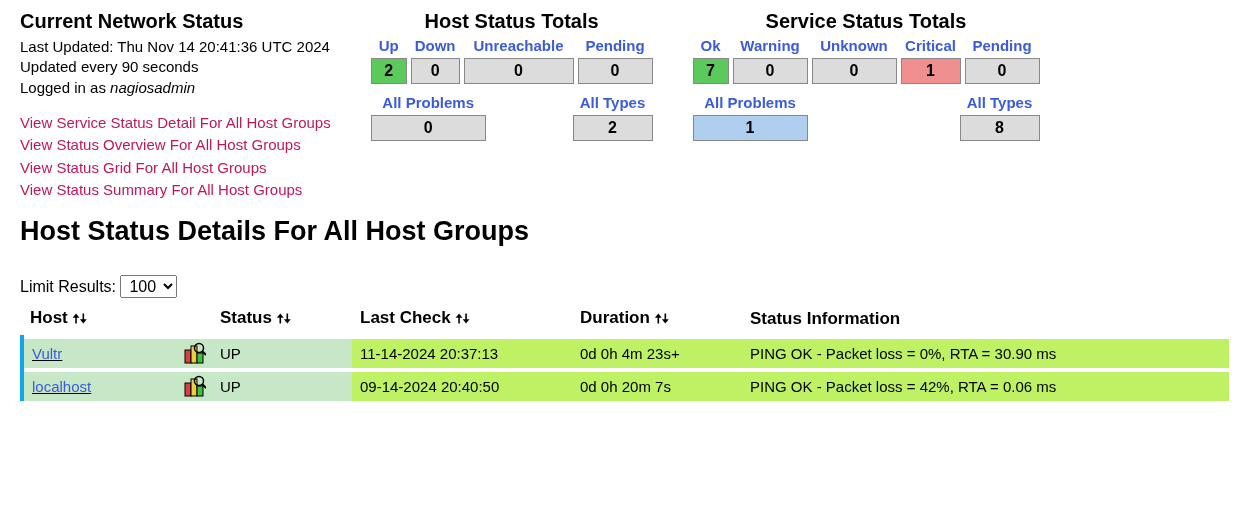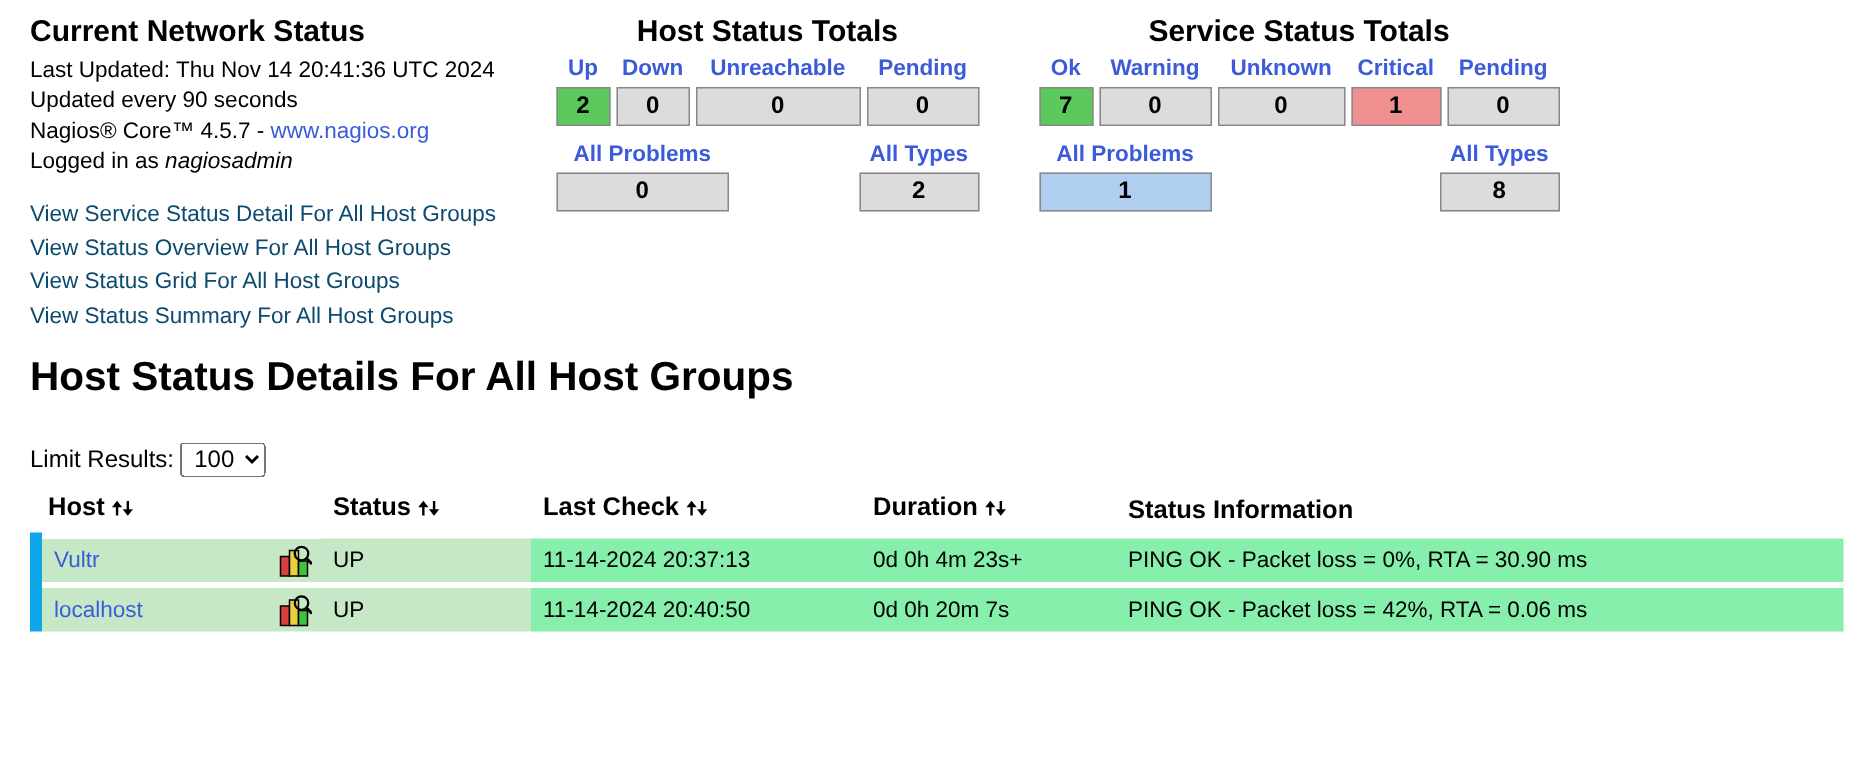--- a/index.html
+++ b/index.html
@@ -34,21 +34,21 @@
     }
     .status-block .italic {
       font-style: italic;
     }
     .link-list {
       margin-top: 14px;
       font-size: 15px;
     }
     .link-list a {
       display: block;
-      color: #0c4a6e;
+      color: #be185d;
       text-decoration: none;
       line-height: 1.5;
     }
     .totals-block {
       text-align: center;
     }
     .totals-block h2 {
       font-size: 20px;
       font-weight: bold;
       margin: 0 0 2px 0;
@@ -111,28 +111,29 @@
       border-bottom: 1px solid #666;
       padding: 4px 8px;
     }
     table.status-table th .sort-icons {
       font-size: 13px;
       cursor: pointer;
     }
     table.status-table td {
       padding: 6px 8px;
       font-size: 15px;
-      background: #86efac;
+      background: #bef264;
       border-top: 4px solid #fff;
     }
     table.status-table td.host-cell {
       background: #c6e8c6;
-      border-left: 8px solid #0ea5e9;
+      border-left: 4px solid #0ea5e9;
       position: relative;
       padding-right: 40px;
+      text-decoration: underline;
     }
     table.status-table td.host-cell a {
       color: #3b5bdb;
       text-decoration: none;
     }
     table.status-table td.up-cell {
       background: #c6e8c6;
     }
     .host-icon {
       position: absolute;
@@ -148,23 +149,20 @@
     .col-duration { width: 170px; }
   </style>
 </head>
 <body>
 
 <div class="top-section">
   <div class="status-block">
     <h2>Current Network Status</h2>
     <div class="line">Last Updated: Thu Nov 14 20:41:36 UTC 2024</div>
     <div class="line">Updated every 90 seconds</div>
-    <div class="line">
-      <span>Nagios® Core™ 4.5.7 - </span><a href="#">www.nagios.org</a>
-    </div>
     <div class="line">
       <span>Logged in as </span><span class="italic">nagiosadmin</span>
     </div>
     <div class="link-list">
       <a href="#">View Service Status Detail For All Host Groups</a>
       <a href="#">View Status Overview For All Host Groups</a>
       <a href="#">View Status Grid For All Host Groups</a>
       <a href="#">View Status Summary For All Host Groups</a>
     </div>
   </div>
@@ -283,18 +281,18 @@
           <svg width="22" height="22" viewBox="0 0 22 22">
             <rect x="1" y="8" width="6" height="13" fill="#d94040" stroke="#000"></rect>
             <rect x="7" y="4" width="6" height="17" fill="#e8d040" stroke="#000"></rect>
             <rect x="13" y="11" width="6" height="10" fill="#40c040" stroke="#000"></rect>
             <circle cx="15" cy="6" r="4.5" fill="none" stroke="#000" stroke-width="1.5"></circle>
             <line x1="18" y1="9" x2="22" y2="13" stroke="#000" stroke-width="2"></line>
           </svg>
         </span>
       </td>
       <td class="up-cell">UP</td>
-      <td>11-14-2024 20:40:50</td>
+      <td>09-14-2024 20:40:50</td>
       <td>0d 0h 20m 7s</td>
       <td>PING OK - Packet loss = 42%, RTA = 0.06 ms</td>
     </tr>
   </tbody>
 </table>
 
 </body></html>

